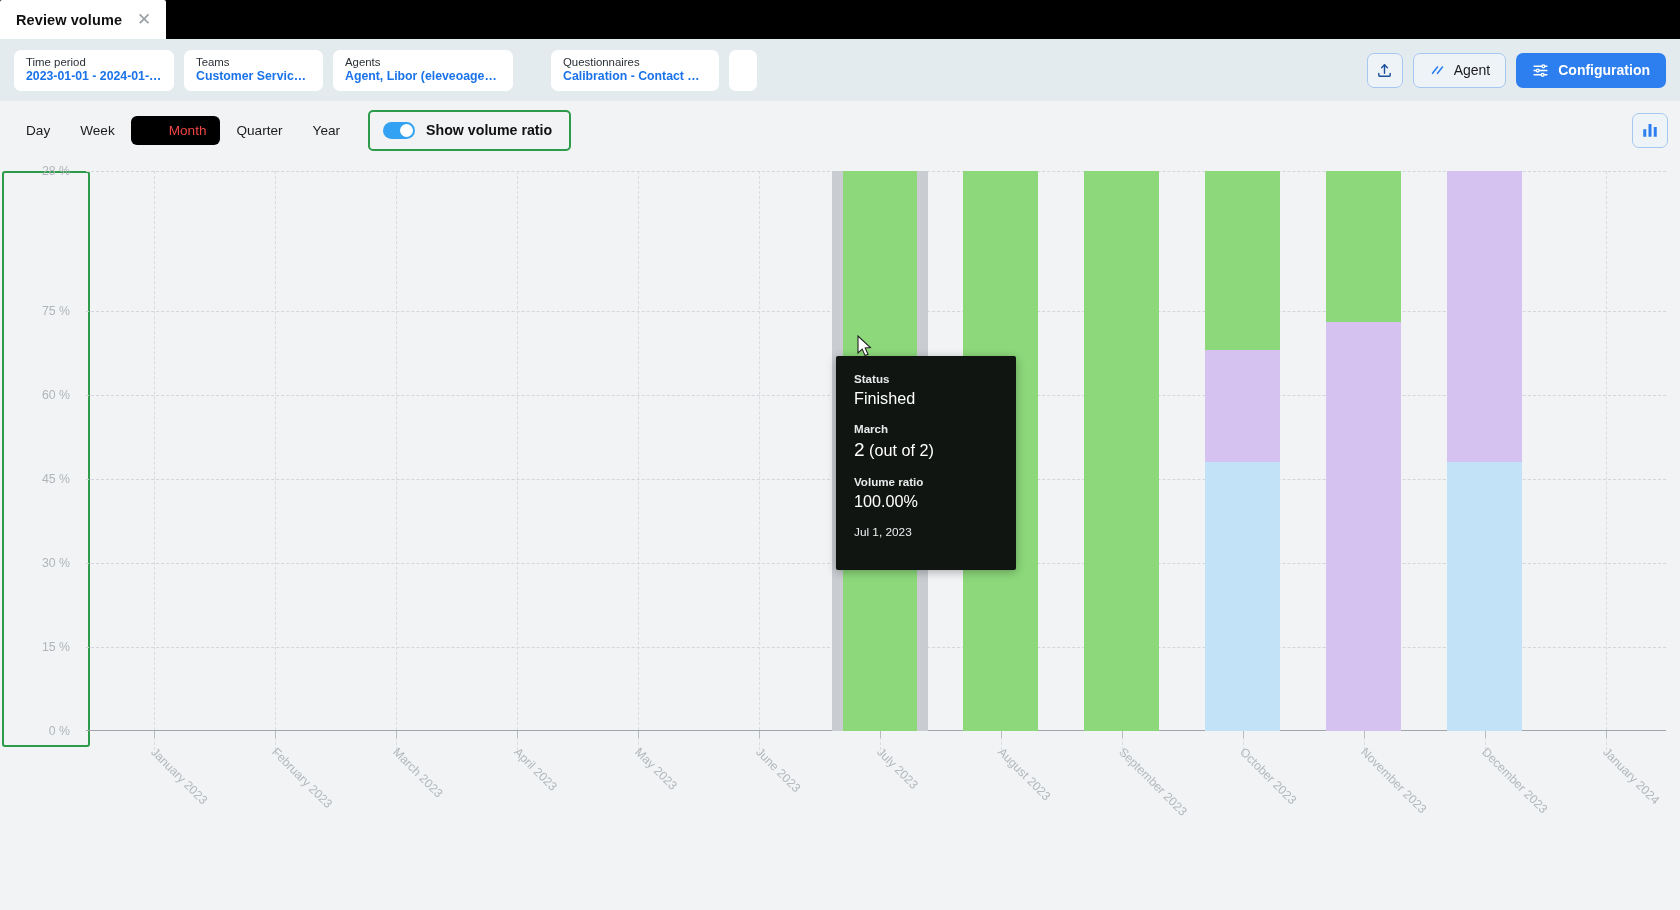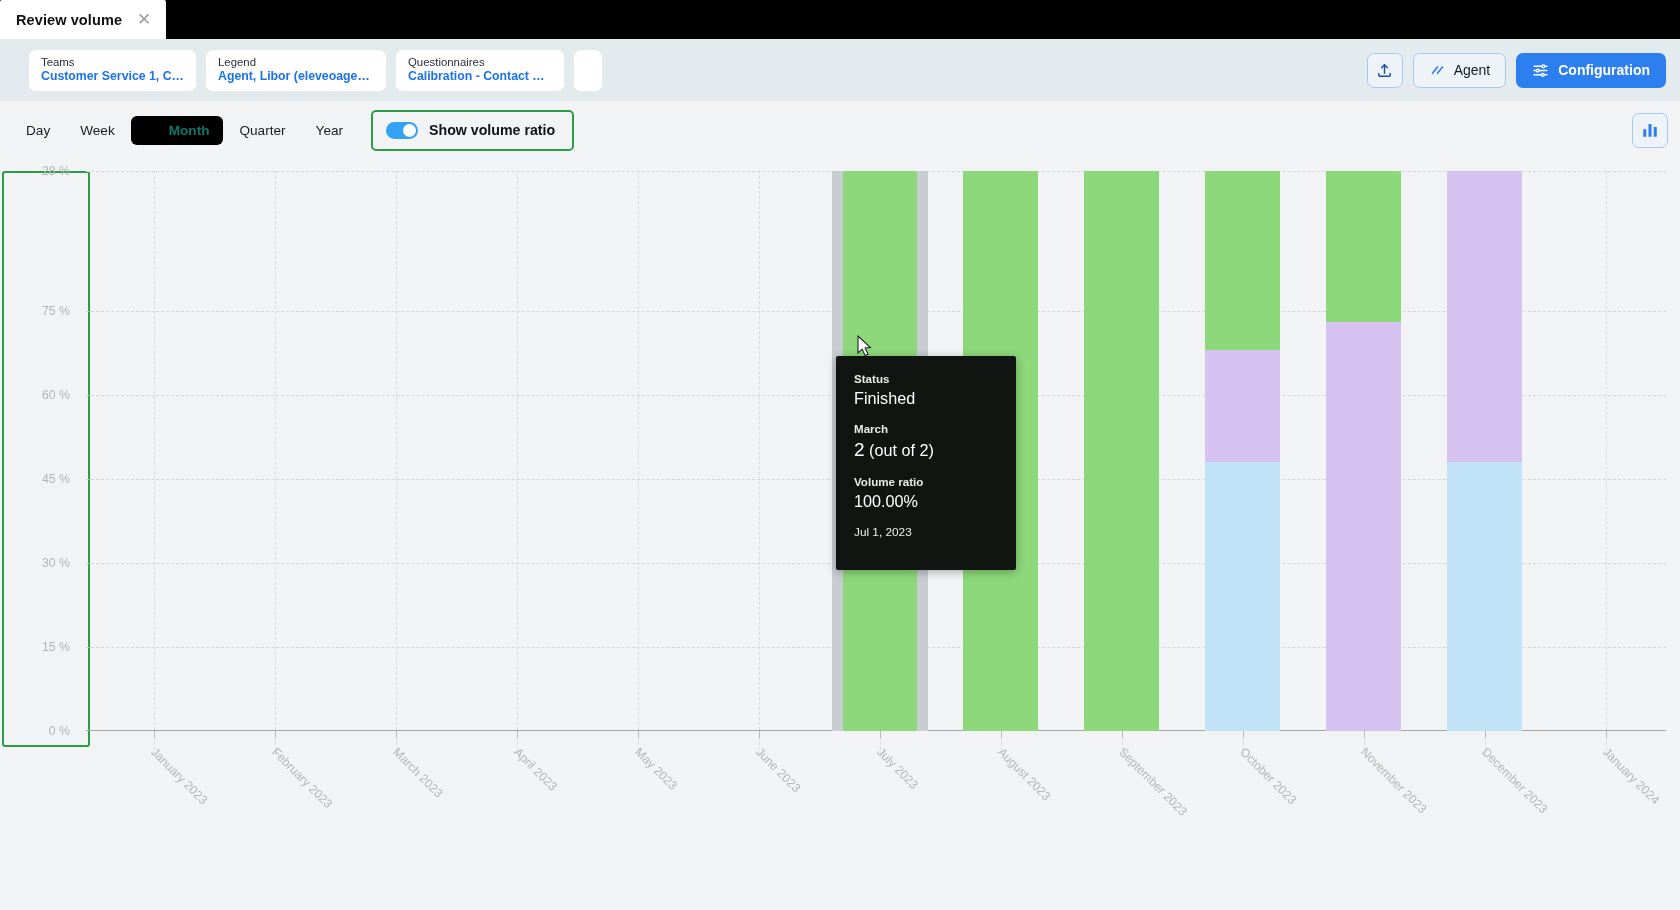--- a/index.html
+++ b/index.html
@@ -35,23 +35,23 @@
     background: #fff; border-radius: 7px; height: 41px;
     display: flex; flex-direction: column; justify-content: center;
     padding: 0 12px; cursor: pointer; overflow: hidden;
   }
   .filter-label { font-size: 11.4px; color: #2a2f34; line-height: 1.25; }
   .filter-value {
     font-size: 12.3px; color: #1a73e8; font-weight: 600; line-height: 1.3;
     white-space: nowrap; overflow: hidden; text-overflow: ellipsis;
   }
   .fc-time { width: 160px; }
-  .fc-teams { width: 167px; margin-left: 15px; }
+  .fc-teams { width: 139px; }
   .fc-agents { width: 180px; }
-  .fc-quest { width: 168px; }
+  .fc-quest { width: 168px; margin-left: 28px; }
   .fc-more { width: 28px; padding: 0; }
 
   .toolbar-right { margin-left: auto; display: flex; align-items: center; gap: 10px; }
   .btn-icon-outline {
     width: 36px; height: 35px; border: 1px solid #a6c8f0; border-radius: 7px;
     background: #eef3f8; display: flex; align-items: center; justify-content: center;
     cursor: pointer;
   }
   .btn-outline {
     height: 35px; border: 1px solid #a6c8f0; border-radius: 7px; background: #eef3f8;
@@ -67,21 +67,21 @@
   
   .gran-row {
     height: 58px; display: flex; align-items: center; padding: 0 12px;
     background: #f1f3f5; position: relative;
   }
   .gran-tabs { display: flex; align-items: center; gap: 2px; }
   .gran {
     font-size: 13.6px; color: #1c1c1c; padding: 7px 14px; border-radius: 6px;
     cursor: pointer; white-space: nowrap;
   }
-  .gran.active { background: #000; color: #0f766e; font-weight: 700; padding-left: 38px; }
+  .gran.active { background: #000; color: #ef4444; font-weight: 400; padding-left: 38px; }
 
   .toggle-wrap {
     margin-left: 14px; border: 2px solid #2e9b4b; border-radius: 5px;
     height: 41px; display: flex; align-items: center; gap: 11px;
     padding: 0 17px 0 13px; background: #f1f3f5;
   }
   .switch {
     width: 32px; height: 17px; border-radius: 9px; background: #34a2f2;
     position: relative; cursor: pointer; flex: none;
   }
@@ -158,28 +158,32 @@
 
 <div class="tabbar">
   <div class="tab">
     <span class="tab-title">Review volume</span>
     <span class="tab-close">✕</span>
   </div>
 </div>
 
 <div class="toolbar">
 
+  <div class="filter-card fc-time">
+    <span class="filter-label">Time period</span>
+    <span class="filter-value">2023-01-01 - 2024-01-10</span>
+  </div>
 
   <div class="filter-card fc-teams">
     <span class="filter-label">Teams</span>
     <span class="filter-value">Customer Service 1, Custo...</span>
   </div>
 
   <div class="filter-card fc-agents">
-    <span class="filter-label">Legend</span>
+    <span class="filter-label">Agents</span>
     <span class="filter-value">Agent, Libor (eleveoagent), ...</span>
   </div>
 
   <div class="filter-card fc-quest">
     <span class="filter-label">Questionnaires</span>
     <span class="filter-value">Calibration - Contact Cente...</span>
   </div>
 
   <div class="filter-card fc-more"></div>
 

